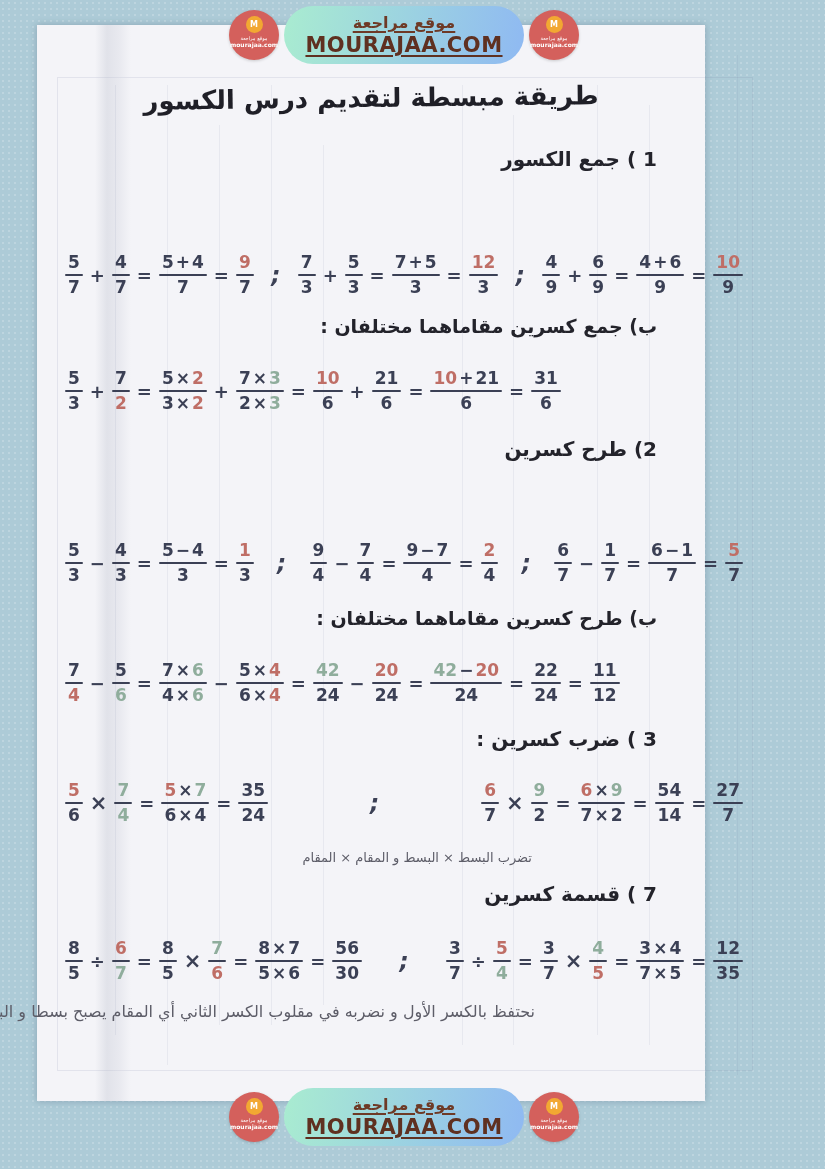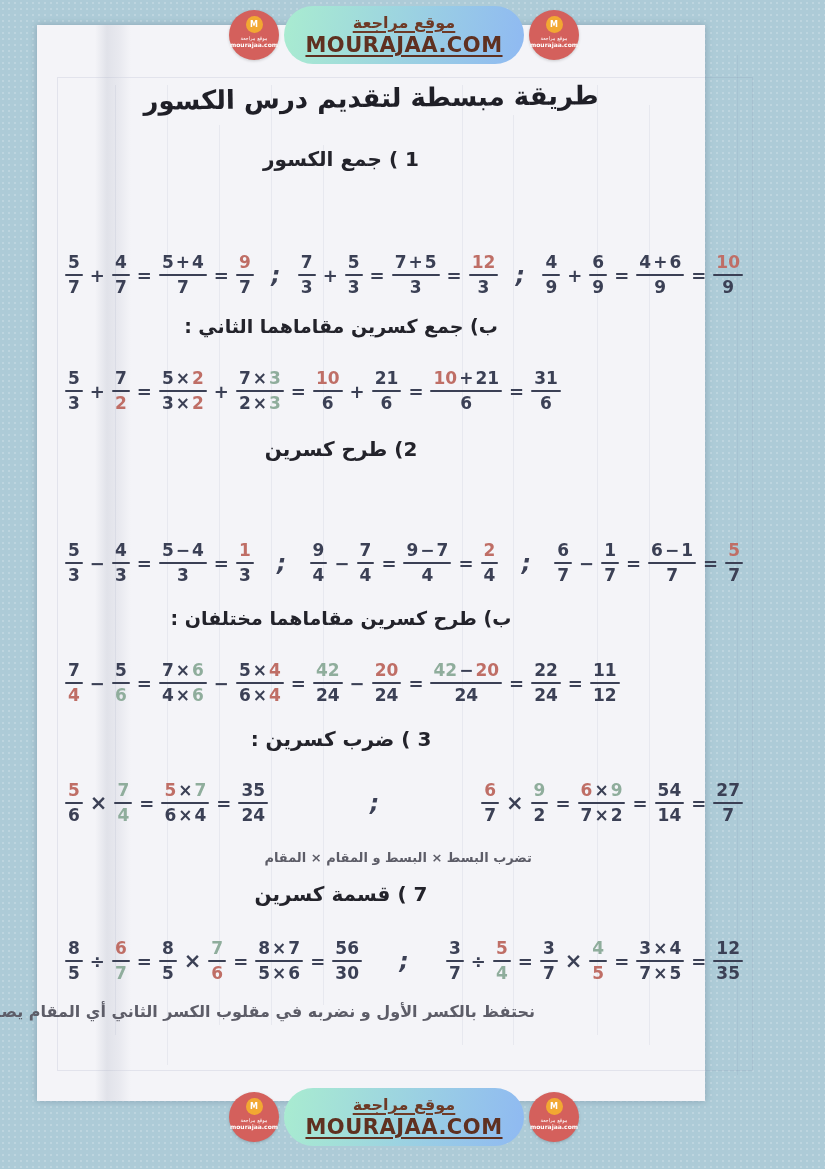--- a/index.html
+++ b/index.html
@@ -28,24 +28,24 @@
   .pill{flex:1;margin:0 5px;height:58px;border-radius:30px;
         background:linear-gradient(100deg,#a9ecd0,#8fb9f2);
         display:flex;flex-direction:column;align-items:center;justify-content:center;gap:1px;cursor:pointer;}
   .pill-ar{font-size:16px;font-weight:bold;color:#6e3a26;direction:rtl;
         text-decoration:underline;text-decoration-thickness:2px;text-underline-offset:3px;}
   .pill-en{font-size:21px;font-weight:bold;color:#5f3020;letter-spacing:.5px;
         text-decoration:underline;text-decoration-thickness:2px;text-underline-offset:3px;}
   
   .title{position:absolute;left:0;right:0;top:58px;text-align:center;font-size:26px;font-weight:bold;
         color:#1f1f27;transform:rotate(-0.7deg);direction:rtl;}
-  .heading{position:absolute;left:0;right:0;direction:rtl;text-align:center;padding-right:60px;
+  .heading{position:absolute;left:0;right:0;direction:rtl;text-align:right;padding-right:48px;
         font-weight:bold;color:#23232b;font-size:20px;}
   .subheading{font-size:19px;}
-  .note{position:absolute;direction:rtl;color:#5d5d68;font-size:13px;font-weight:bold;white-space:nowrap;}
+  .note{position:absolute;direction:rtl;color:#5d5d68;font-size:13px;font-weight:normal;white-space:nowrap;}
   
   .math-row{position:absolute;left:28px;width:678px;display:flex;justify-content:space-between;
         align-items:center;color:#3b4055;}
   .math-row.single{justify-content:flex-start;gap:10px;}
   .eq{display:inline-flex;align-items:center;gap:5px;}
   .frac{display:inline-flex;flex-direction:column;align-items:center;font-weight:bold;font-size:17px;line-height:1.1;}
   .num,.den{display:inline-flex;gap:2px;padding:1px 3px;}
   .bar{align-self:stretch;height:2px;background:#3b4055;border-radius:1px;margin:1px 0;}
   .op{font-weight:bold;font-size:18px;margin:0 2px;}
   .op-times{font-size:21px;}
@@ -203,21 +203,21 @@
               <span class="c-r">10</span>
             </span>
             <span class="bar"></span>
             <span class="den">
               <span>9</span>
             </span>
           </span>
         </span>
       </div>
 
-    <div class="heading subheading" style="top:290px">ب) جمع كسرين مقاماهما الثاني :</div>
+    <div class="heading subheading" style="top:290px">ب) جمع كسرين مقاماهما مختلفان :</div>
     <div class="math-row single" style="top:335px;height:62px">
         <span class="eq">
           <span class="frac">
             <span class="num">
               <span>5</span>
             </span>
             <span class="bar"></span>
             <span class="den">
               <span>3</span>
             </span>

